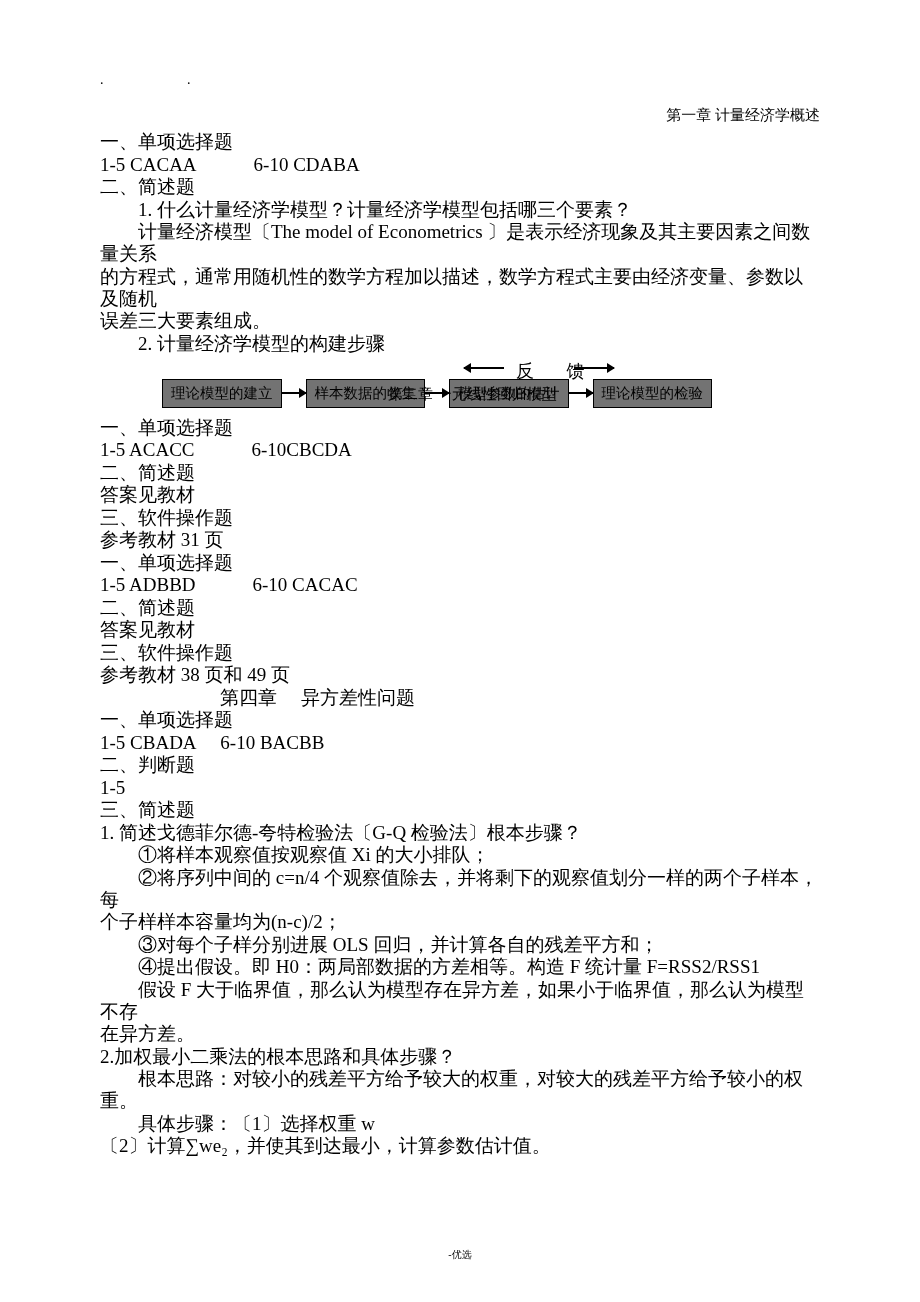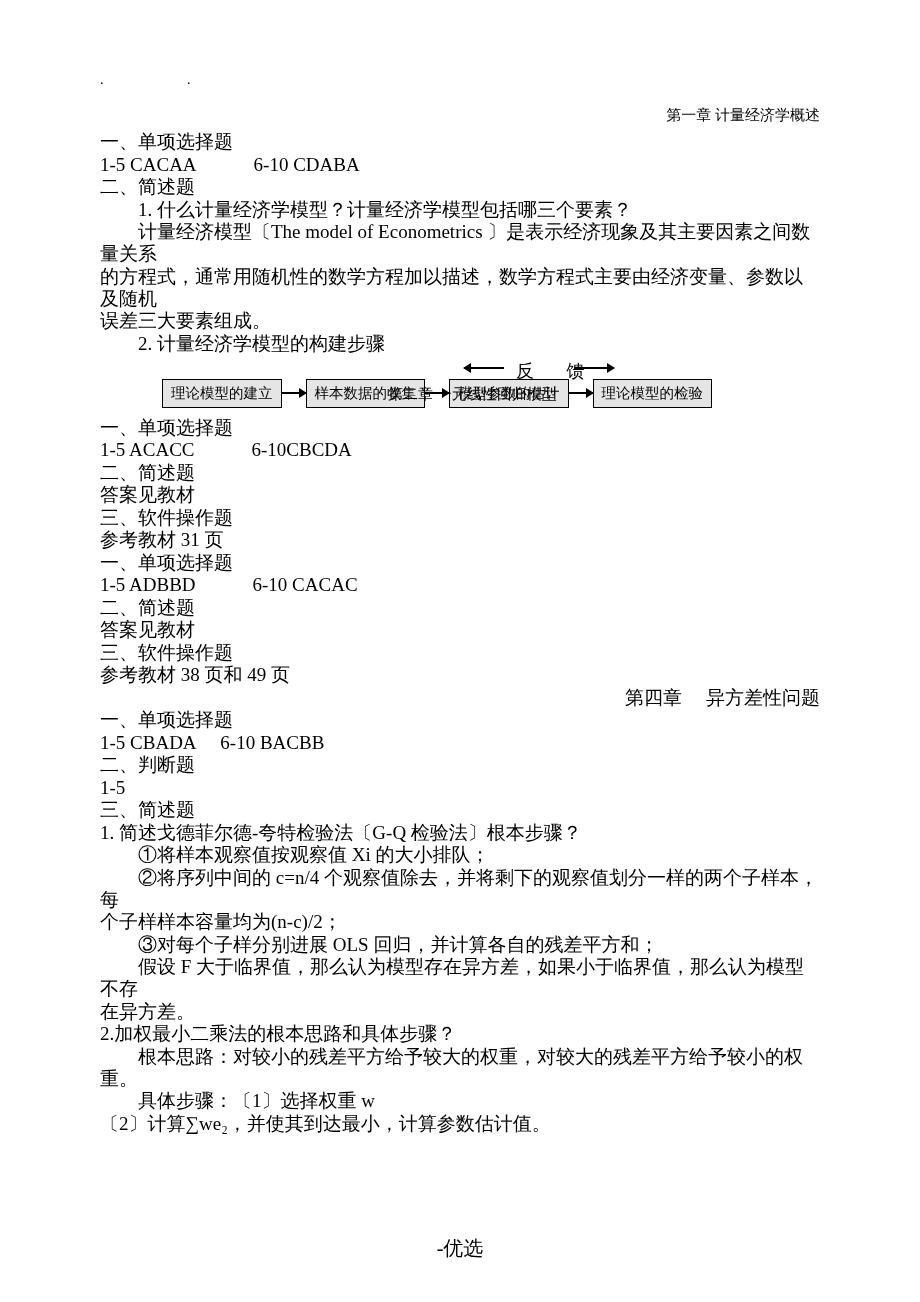--- a/index.html
+++ b/index.html
@@ -56,21 +56,21 @@
     position: absolute;
     top: 18px;
     left: 0;
     display: flex;
     align-items: center;
   }
   .flow-box {
     border: 1px solid #000;
     padding: 4px 8px;
     font-size: 14.5px;
-    background: #e5e5e5;
+    background: #737373;
     white-space: nowrap;
   }
   .arrow {
     width: 24px;
     position: relative;
     height: 2px;
     background: #000;
     margin: 0 0px;
   }
   .arrow:after {
@@ -122,24 +122,24 @@
     left: 226px;
     font-size: 15px;
     font-weight: normal;
   }
   .footer {
     position: absolute;
     bottom: 40px;
     left: 0;
     right: 0;
     text-align: center;
-    font-size: 20px;
+    font-size: 10px;
   }
   .ch4-title {
-    text-align: right;
+    text-align: left;
     margin-left: 120px;
   }
   .space-ch4 {
     display: inline-block;
     width: 24px;
   }
 </style>
 </head>
 <body>
 
@@ -198,20 +198,21 @@
   <div class="line">一、单项选择题</div>
   <div class="line">1-5 CBADA  6-10 BACBB</div>
   <div class="line">二、判断题</div>
   <div class="line">1-5</div>
   <div class="line">三、简述题</div>
   <div class="line">1.  简述戈德菲尔德-夸特检验法〔G-Q 检验法〕根本步骤？</div>
   <div class="line indent1">①将样本观察值按观察值 Xi 的大小排队；</div>
   <div class="line indent1">②将序列中间的  c=n/4  个观察值除去，并将剩下的观察值划分一样的两个子样本，每</div>
   <div class="line">个子样样本容量均为(n-c)/2；</div>
   <div class="line indent1">③对每个子样分别进展 OLS 回归，并计算各自的残差平方和；</div>
+  <div class="line indent1">④提出假设。即 H0：两局部数据的方差相等。构造 F 统计量 F=RSS2/RSS1</div>
   <div class="line indent1">假设 F 大于临界值，那么认为模型存在异方差，如果小于临界值，那么认为模型不存</div>
   <div class="line">在异方差。</div>
   <div class="line">2.加权最小二乘法的根本思路和具体步骤？</div>
   <div class="line indent1">根本思路：对较小的残差平方给予较大的权重，对较大的残差平方给予较小的权重。</div>
   <div class="line indent1">具体步骤：〔1〕选择权重 w</div>
   <div class="line">〔2〕计算∑we₂，并使其到达最小，计算参数估计值。</div>
 
   <div class="footer">-优选</div>
 </div>
 

